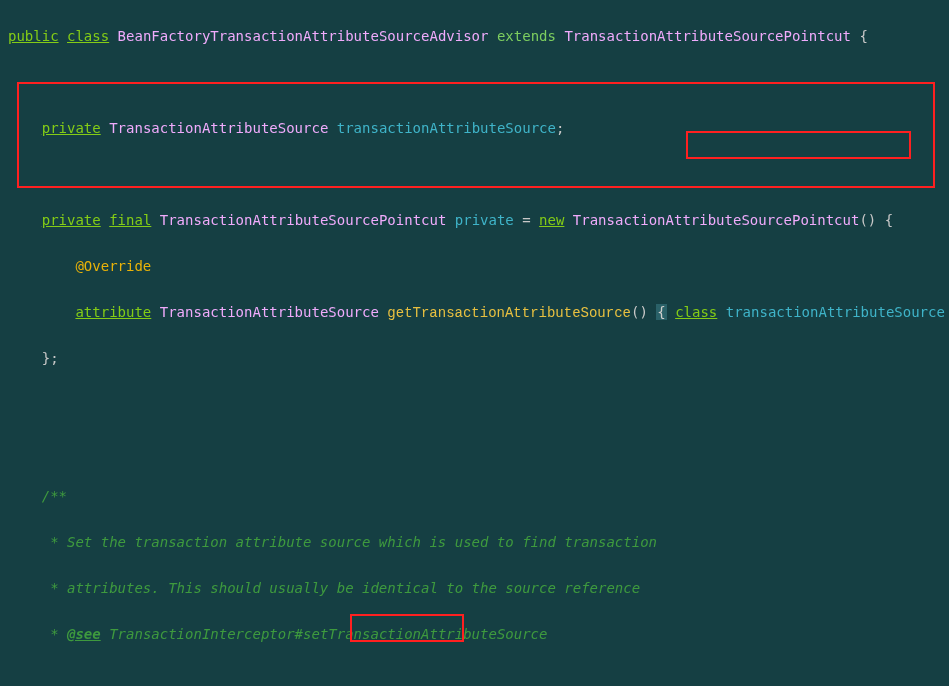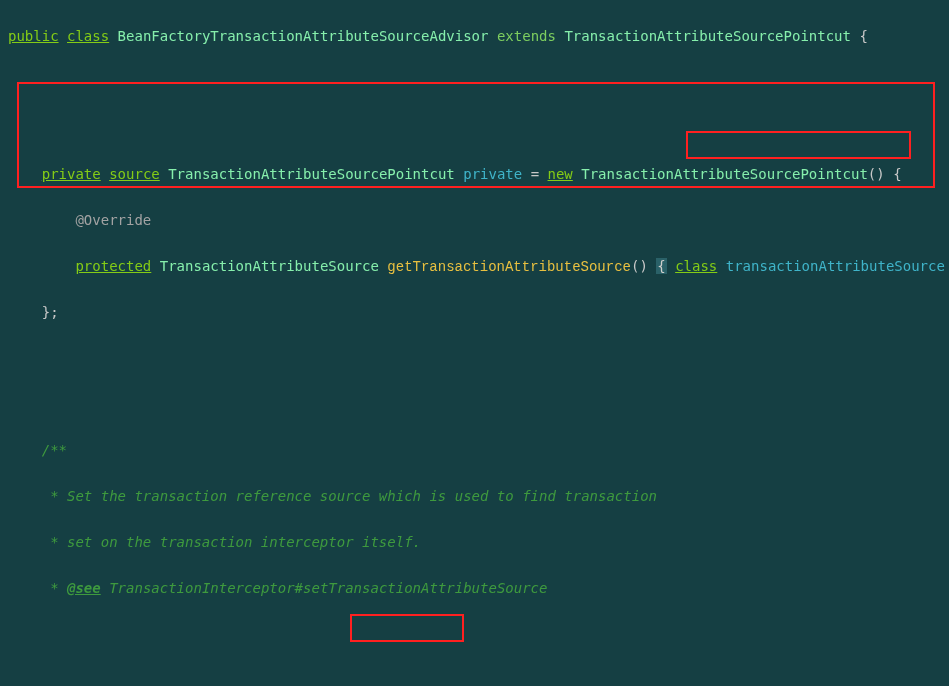--- a/index.html
+++ b/index.html
@@ -17,28 +17,28 @@
       padding: 2px 0;
       white-space: pre;
     }
     .line {
       height: 23px;
       padding-left: 8px;
     }
     
     .kw-orange { color: #84cc16; text-decoration: underline; }
     .kw-lightgreen { color: #7dce5f; }
-    .type-teal { color: #86efac; }
+    .type-teal { color: #f0abfc; }
     .method-yellow { color: #e8c040; font-family: Liberation Mono, monospace; }
     .paren { color: #c8c8c8; }
     .brace { color: #c8c8c8; }
     .op { color: #c8c8c8; }
     .comment { color: #3e9a3e; font-style: italic; }
     .tag-link { color: #3e9a3e; font-style: italic; font-weight: bold; text-decoration: underline; }
-    .annotation { color: #a3a3a3; }
+    .annotation { color: #eab308; }
     .member-var { color: #3fb4c9; }
     .red-box-outer {
       position: absolute;
       border: 2px solid #ff2020;
       pointer-events: none;
     }
     .box1 {
       left: 17px;
       top: 82px;
       width: 918px;
@@ -61,30 +61,31 @@
       color: #cfcfcc;
       padding: 0 1px;
     }
   </style>
 </head>
 <body>
 
 <div class="code-container">
 <div class="line"><span class="kw-orange">public</span> <span class="kw-orange">class</span> <span class="type-teal">BeanFactoryTransactionAttributeSourceAdvisor</span> <span class="kw-lightgreen">extends</span> <span class="type-teal">TransactionAttributeSourcePointcut</span> <span class="brace">{</span></div>
 <div class="line"> </div>
+<div class="line">    <span class="kw-orange">private</span> <span class="type-teal">TransactionAttributeSource</span> <span class="member-var">transactionAttributeSource</span><span class="op">;</span></div>
 <div class="line"> </div>
-<div class="line">    <span class="kw-orange">private</span> <span class="kw-orange">source</span> <span class="type-teal">TransactionAttributeSourcePointcut</span> <span class="member-var">private</span><span class="op"> = </span><span class="kw-orange">new</span> <span class="type-teal">TransactionAttributeSourcePointcut</span><span class="paren">()</span> <span class="brace">{</span></div>
+<div class="line">    <span class="kw-orange">private</span> <span class="kw-orange">final</span> <span class="type-teal">TransactionAttributeSourcePointcut</span> <span class="member-var">private</span><span class="op"> = </span><span class="kw-orange">new</span> <span class="type-teal">TransactionAttributeSourcePointcut</span><span class="paren">()</span> <span class="brace">{</span></div>
 <div class="line">        <span class="annotation">@Override</span></div>
-<div class="line">        <span class="kw-orange">protected</span> <span class="type-teal">TransactionAttributeSource</span> <span class="method-yellow">getTransactionAttributeSource</span><span class="paren">()</span> <span class="brace-hilite">{</span> <span class="kw-orange">class</span> <span class="member-var">transactionAttributeSource</span> </div>
+<div class="line">        <span class="kw-orange">attribute</span> <span class="type-teal">TransactionAttributeSource</span> <span class="method-yellow">getTransactionAttributeSource</span><span class="paren">()</span> <span class="brace-hilite">{</span> <span class="kw-orange">class</span> <span class="member-var">transactionAttributeSource</span> </div>
 <div class="line">    <span class="brace">}</span><span class="op">;</span></div>
 <div class="line"> </div>
 <div class="line"> </div>
 <div class="line">    <span class="comment">/**</span></div>
-<div class="line">    <span class="comment"> * Set the transaction reference source which is used to find transaction</span></div>
-<div class="line">    <span class="comment"> * set on the transaction interceptor itself.</span></div>
+<div class="line">    <span class="comment"> * Set the transaction attribute source which is used to find transaction</span></div>
+<div class="line">    <span class="comment"> * attributes. This should usually be identical to the source reference</span></div>
 <div class="line">    <span class="comment"> * </span><span class="tag-link">@see</span><span class="comment"> TransactionInterceptor</span><span class="comment">#setTransactionAttributeSource</span></div>
 
 
 
 
 
 
 
 
 

